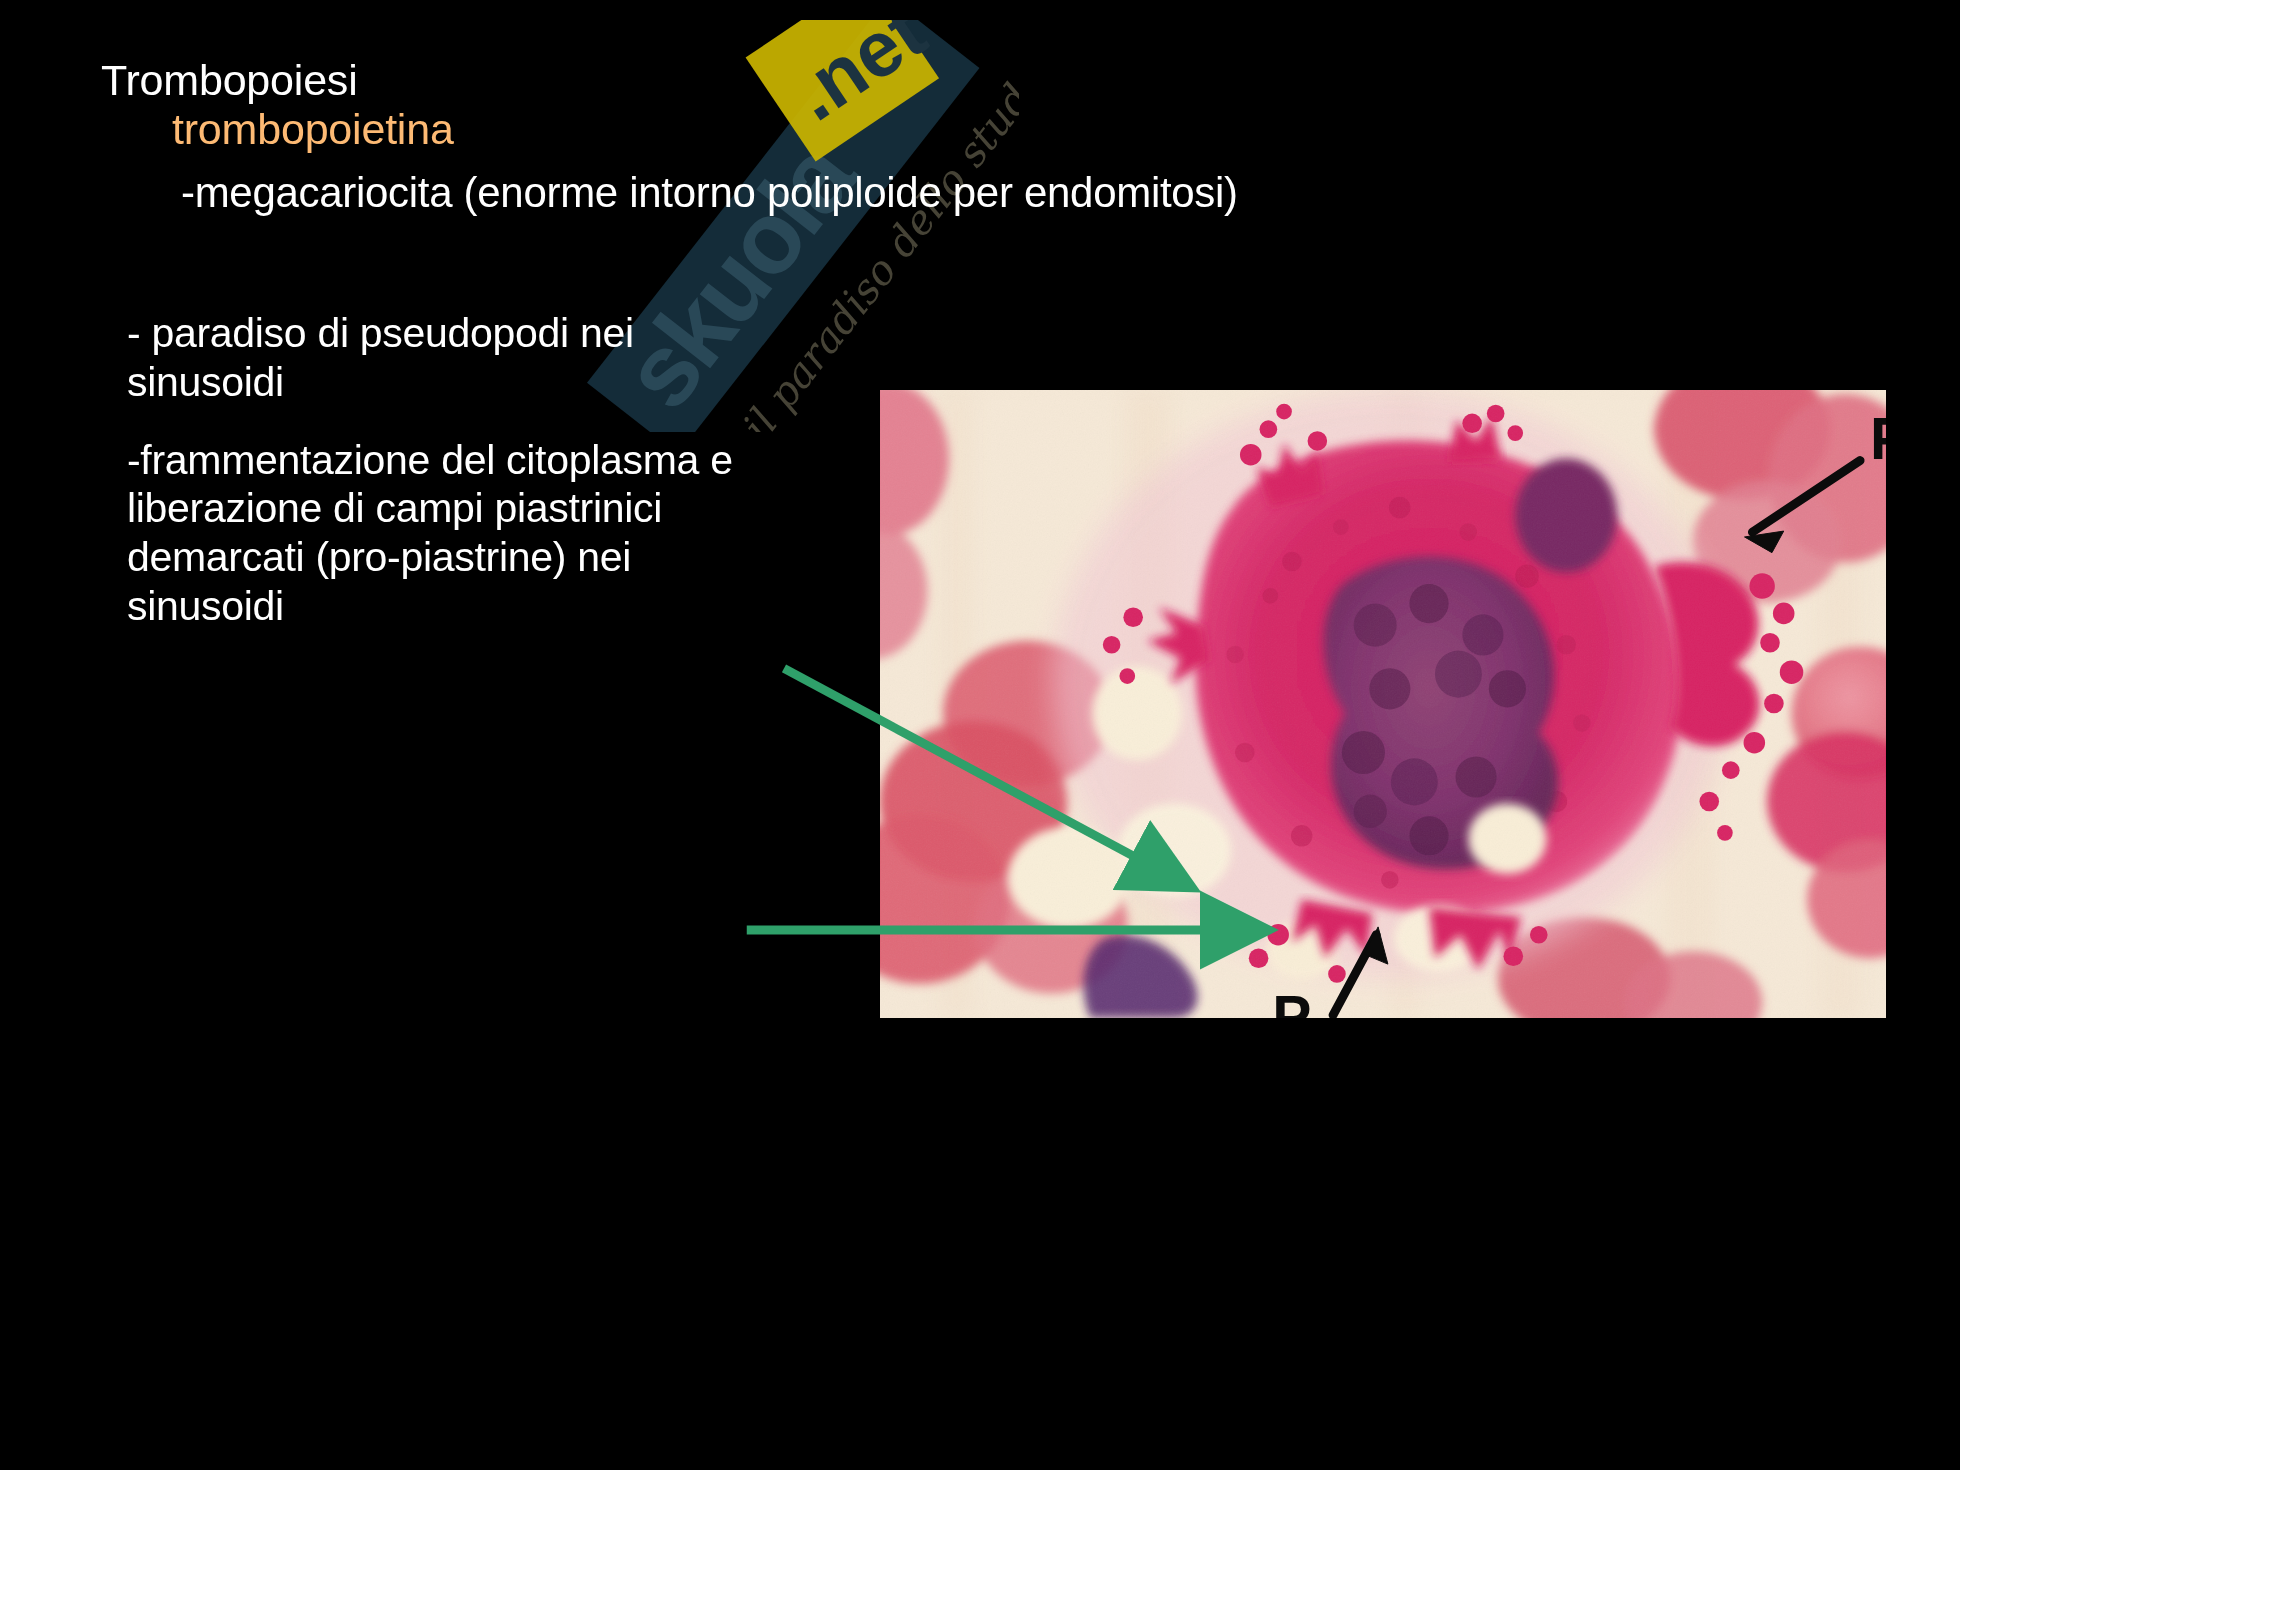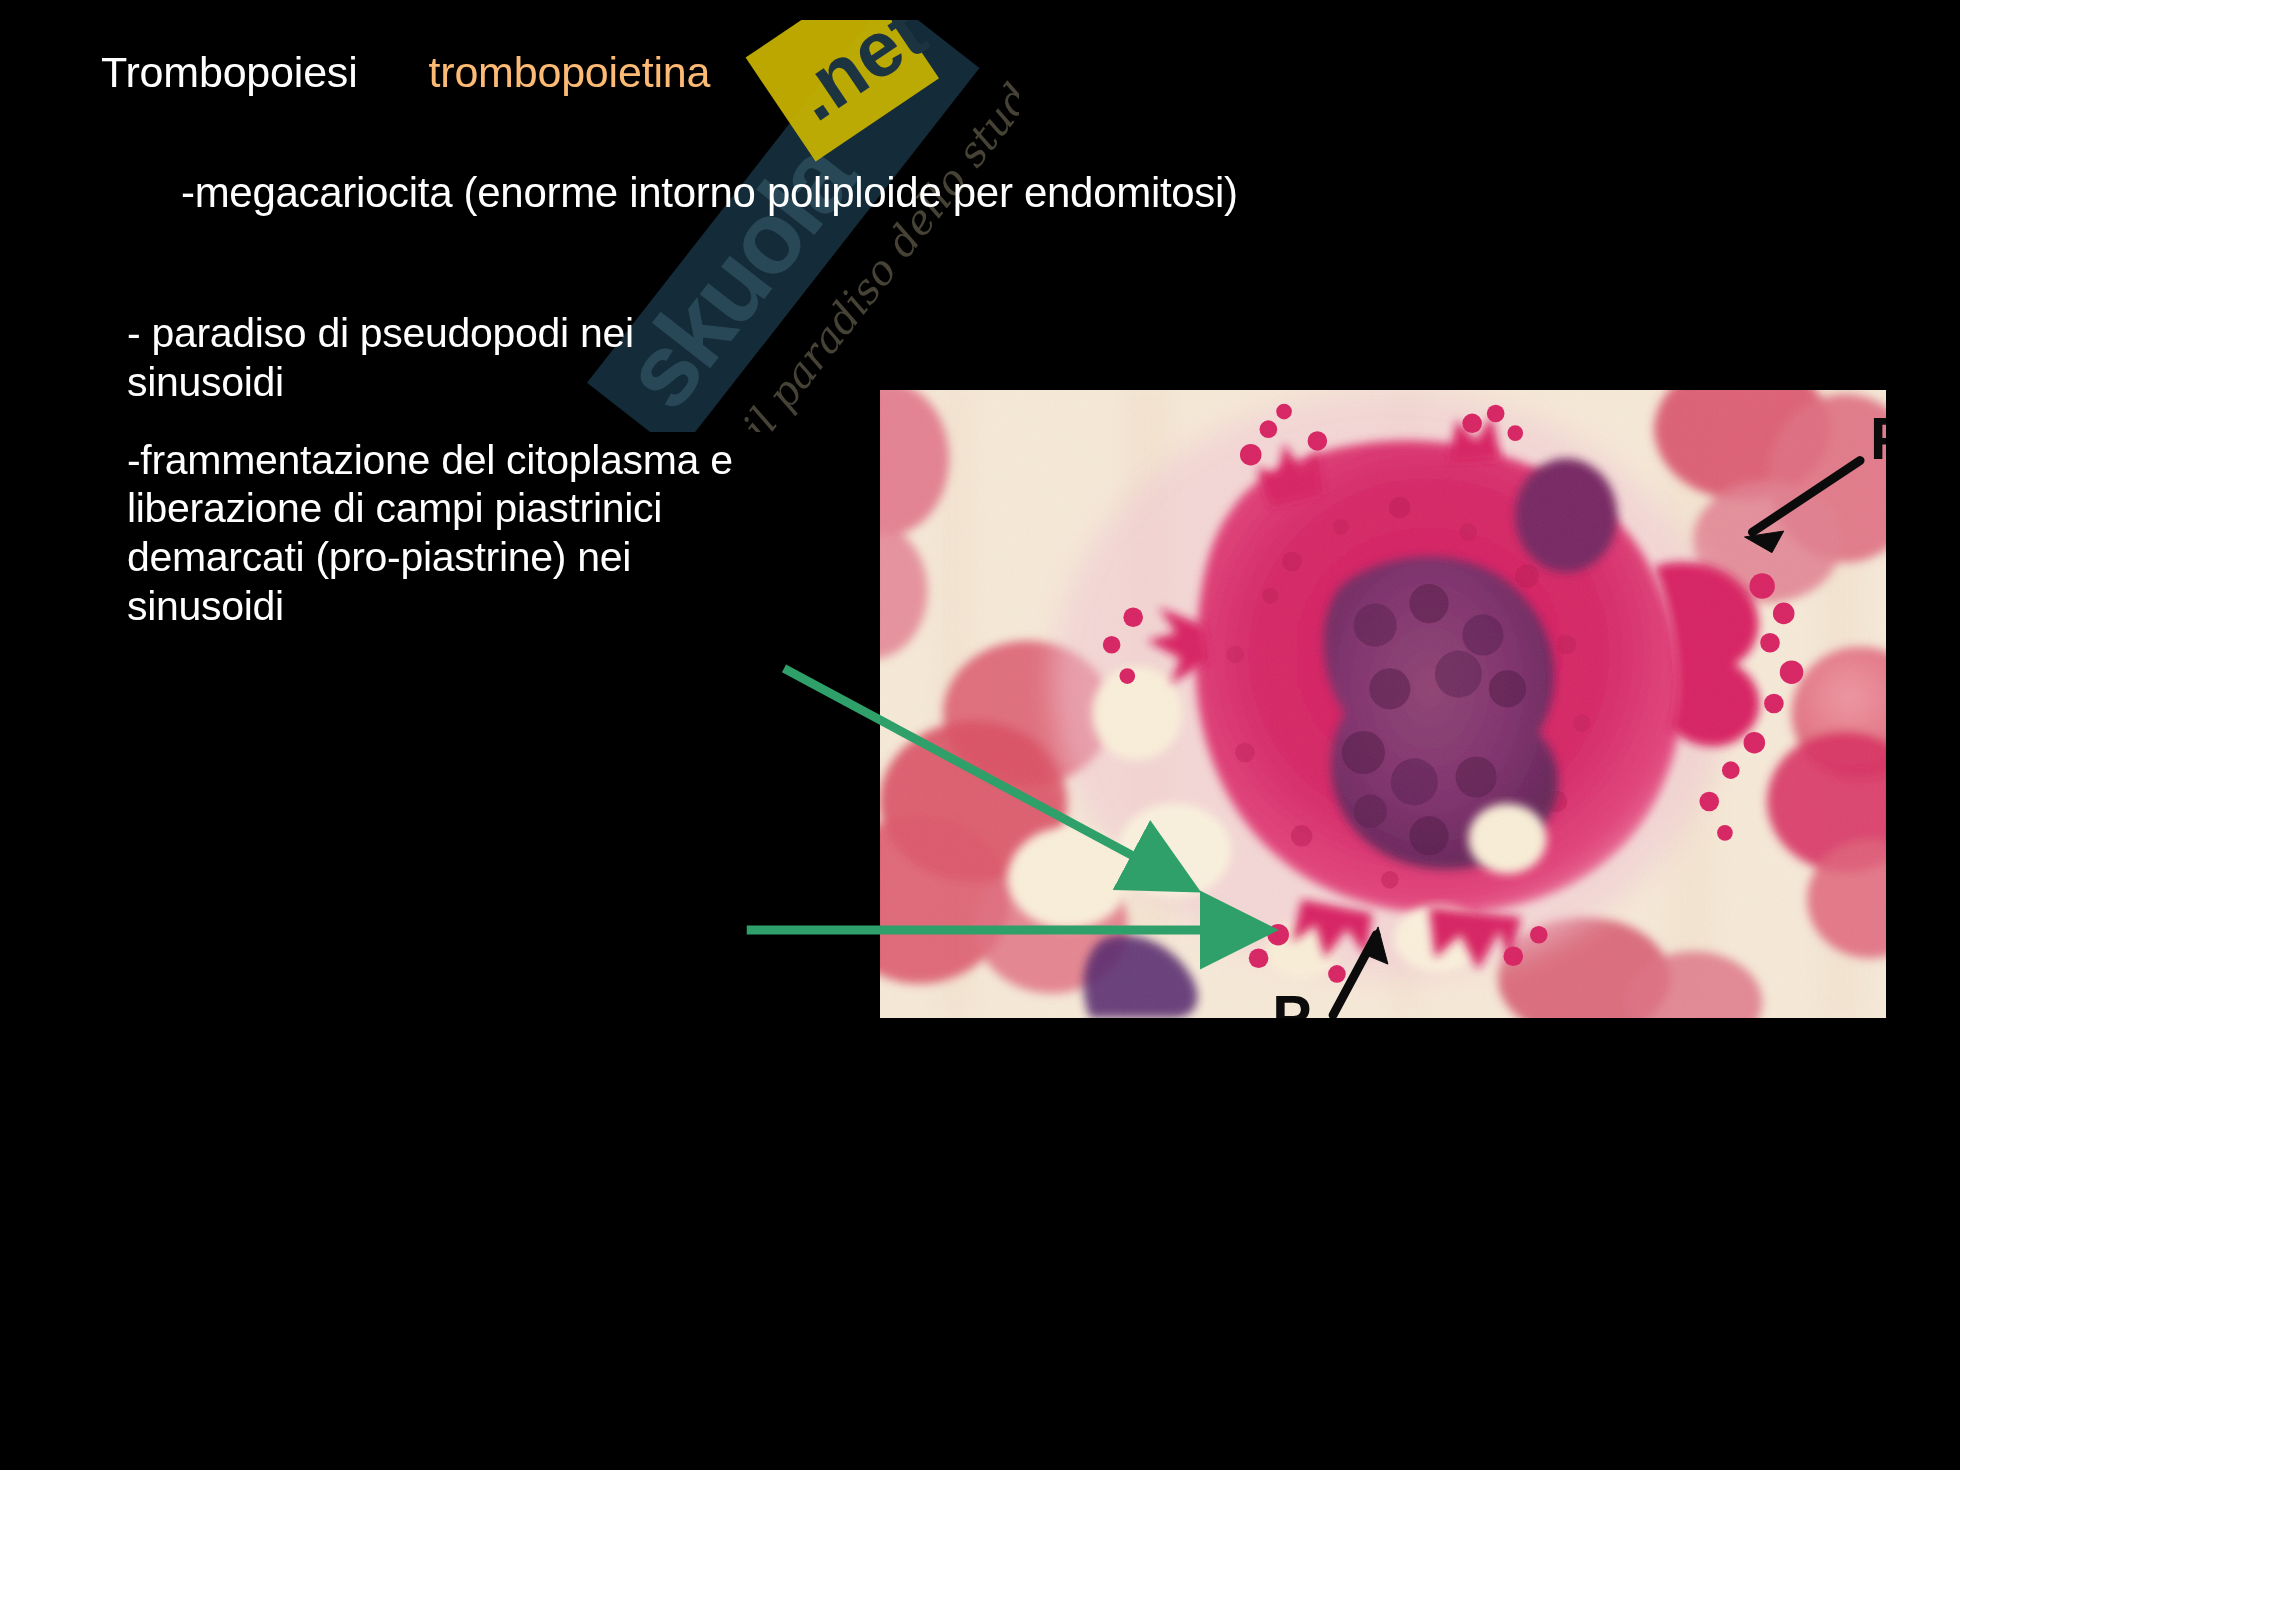--- a/index.html
+++ b/index.html
@@ -33,24 +33,25 @@
     width: 470px;
     height: 412px;
     pointer-events: none;
     opacity: 1;
   }
 
   
   #heading {
     position: absolute;
     left: 101px;
-    top: 48px;
+    top: 56px;
     display: flex;
     align-items: flex-start;
     white-space: nowrap;
+    flex-direction: column;
   }
   #heading .h-main {
     color: #ffffff;
     font-size: 43px;
     font-weight: 400;
     letter-spacing: -0.2px;
   }
   #heading .h-sub {
     color: #fdba74;
     font-size: 43px;

